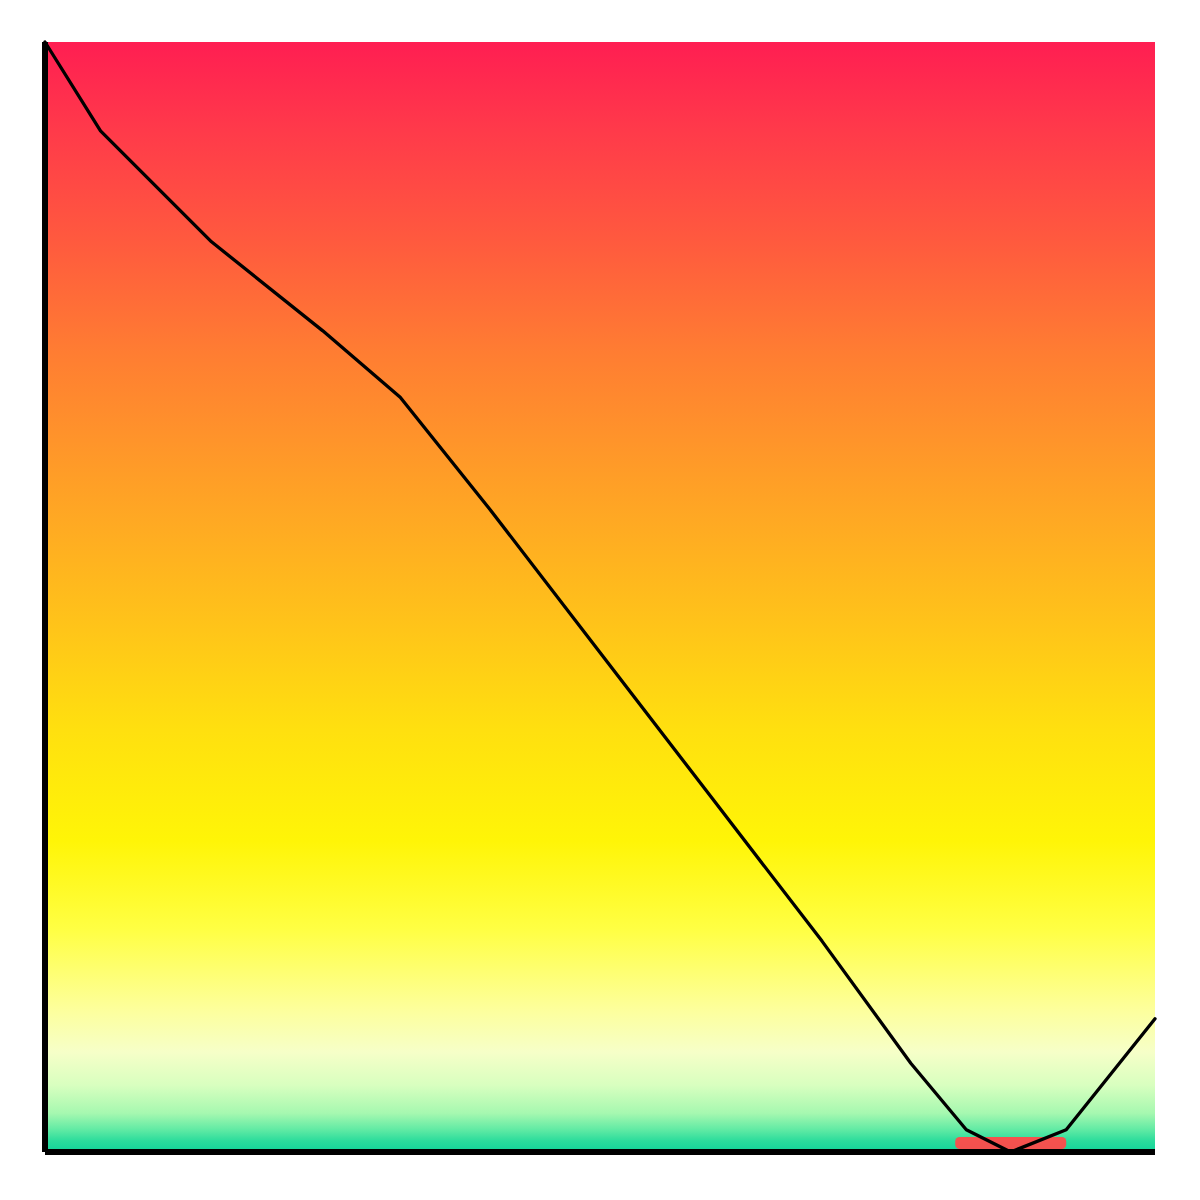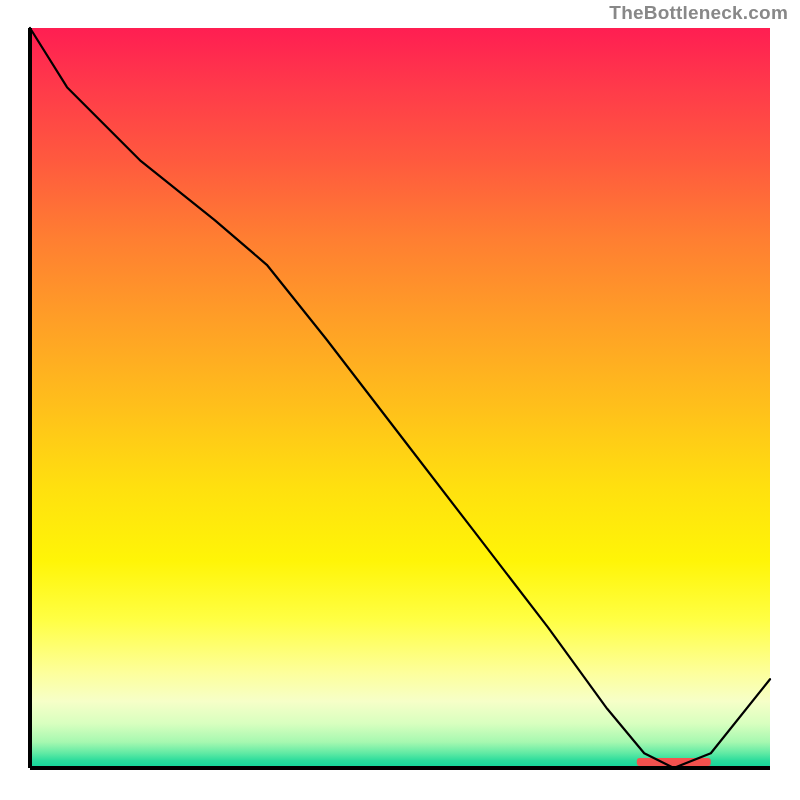--- a/index.html
+++ b/index.html
@@ -76,21 +76,20 @@
   }
   .min-marker {
     fill: #ff4a4a;
     opacity: 0.95;
   }
 </style>
 </head>
 <body>
 
 <div class="wrap">
-  <div class="attribution">TheBottleneck.com</div>
 
   <div class="plot">
     <div class="gradient"></div>
 
     <svg class="overlay" viewBox="0 0 740 740" preserveAspectRatio="none">
 
       <line class="axis-line" x1="0" y1="0" x2="0" y2="740"></line>
       <line class="axis-line" x1="0" y1="740" x2="740" y2="740"></line>
 
       <rect id="min-marker" class="min-marker" x="606.8" y="730.0" width="74.0" height="8" rx="3"></rect>

